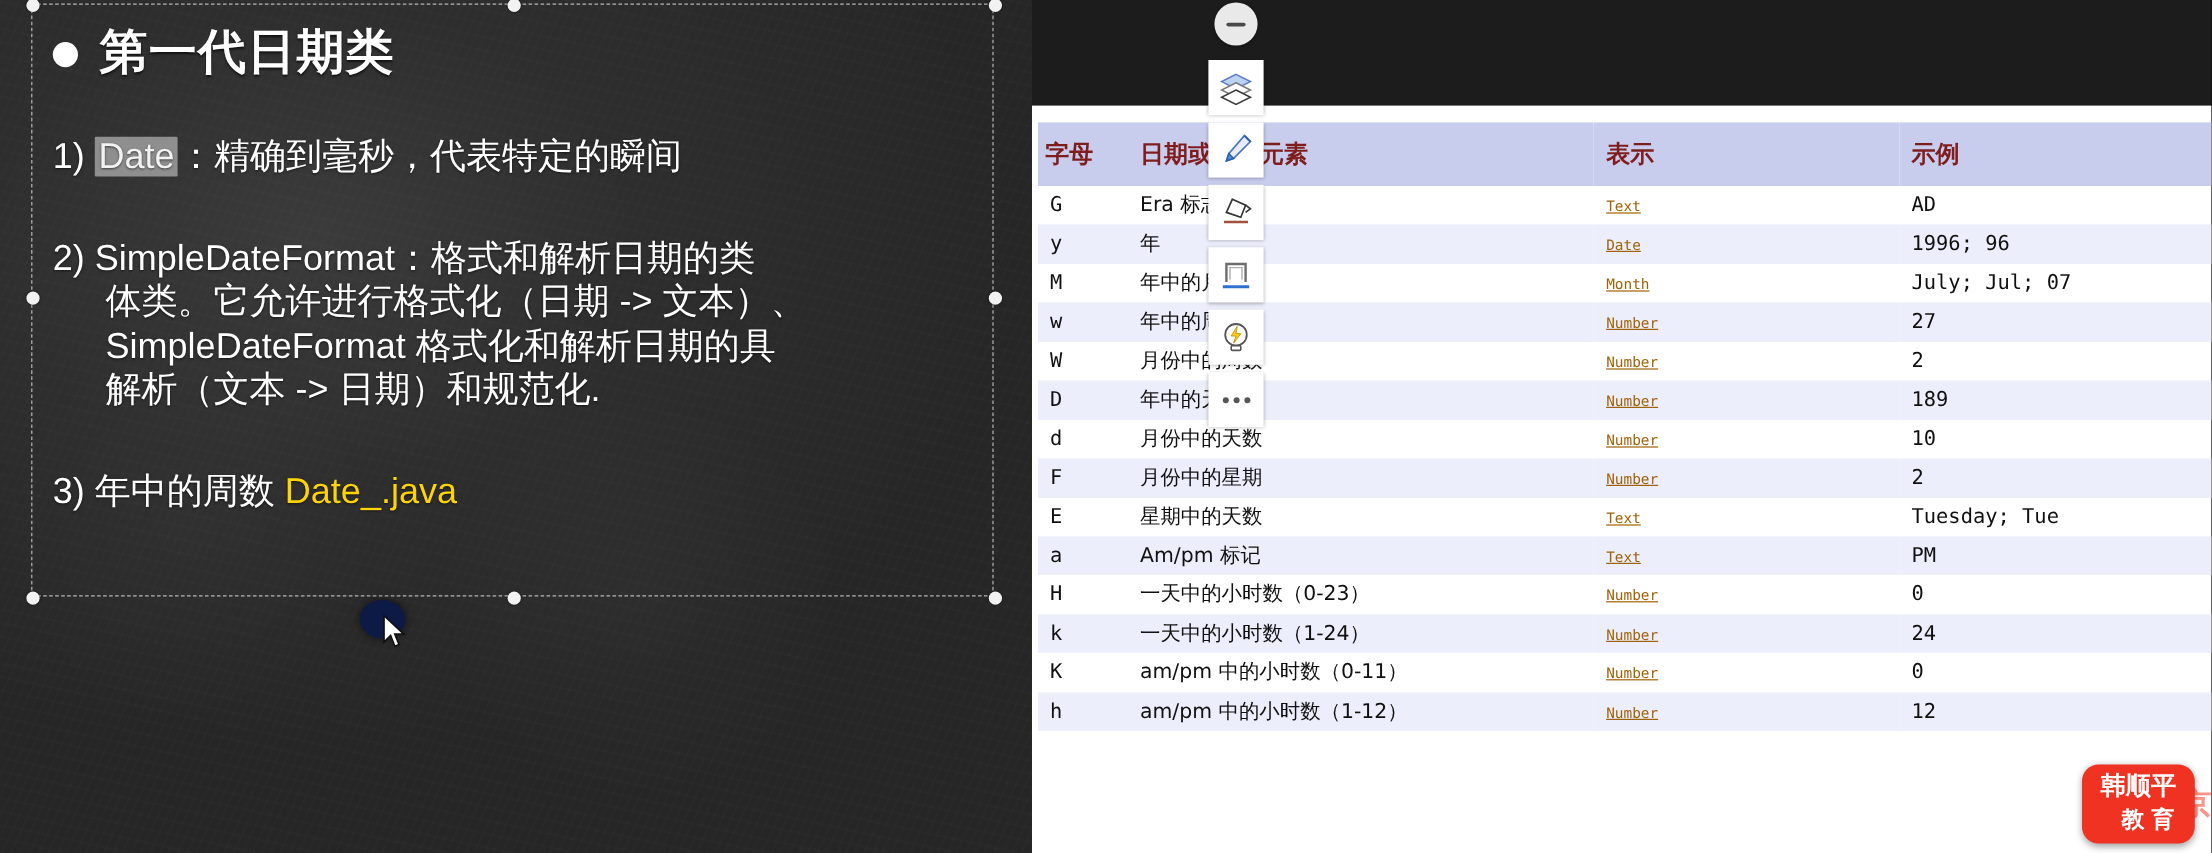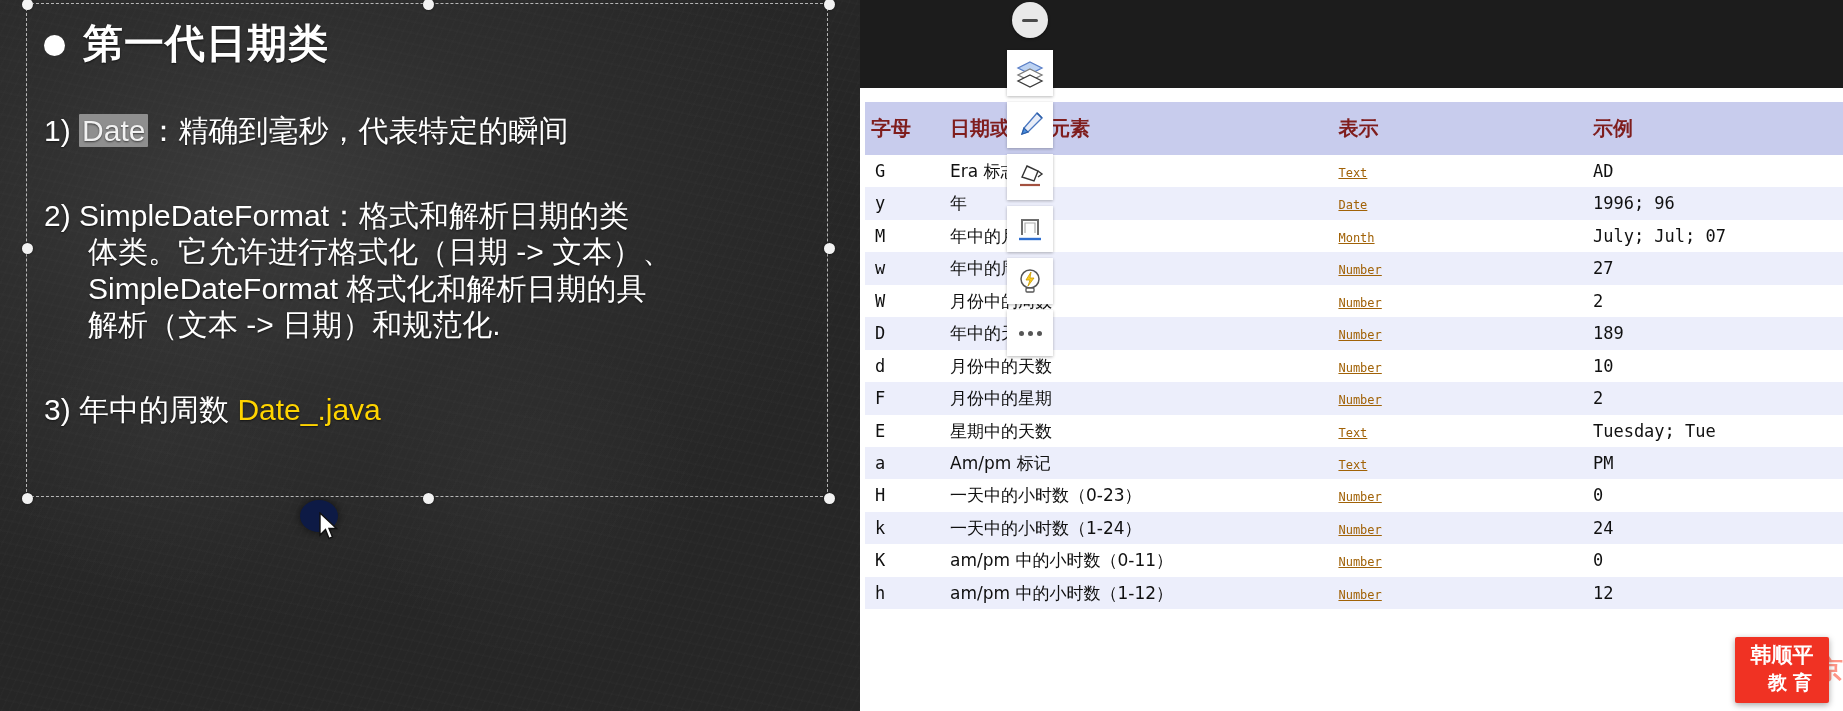--- a/index.html
+++ b/index.html
@@ -143,21 +143,21 @@
   }
   .tb-round .minus {
     width: 16px; height: 3px; background: #4a4a4a; border-radius: 2px;
   }
   .dots { display: flex; gap: 4px; }
   .dots i { width: 5px; height: 5px; border-radius: 50%; background: #565656; display: block; }
 
   
   .brand {
     position: absolute; right: 14px; bottom: 8px;
-    width: 94px; height: 66px; border-radius: 2px;
+    width: 94px; height: 66px; border-radius: 14px;
     background: #f03223; color: #fff;
     display: flex; flex-direction: column; align-items: center; justify-content: center;
     font-family: "DejaVu Sans", "Liberation Sans", sans-serif;
     font-weight: bold; box-shadow: 0 2px 6px rgba(0,0,0,0.35);
     z-index: 60;
   }
   .brand .b1 { font-size: 21px; letter-spacing: 0px; line-height: 1.05; }
   .brand .b2 { font-size: 19px; letter-spacing: 6px; margin-top: 3px; padding-left: 6px; margin-left: 16px; }
   .brand-ghost {
     position: absolute; right: 0px; bottom: 24px;

